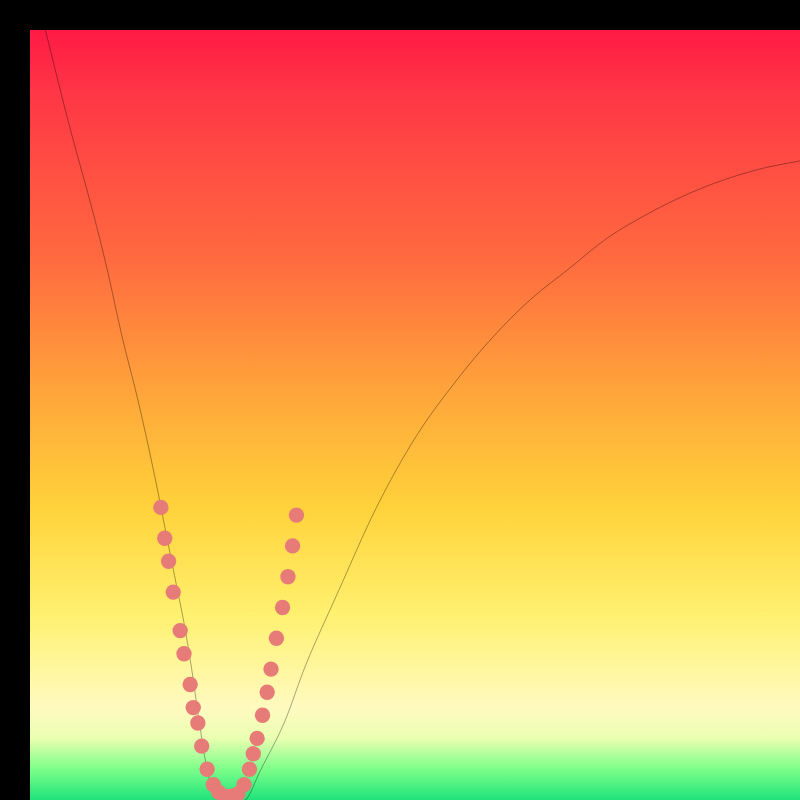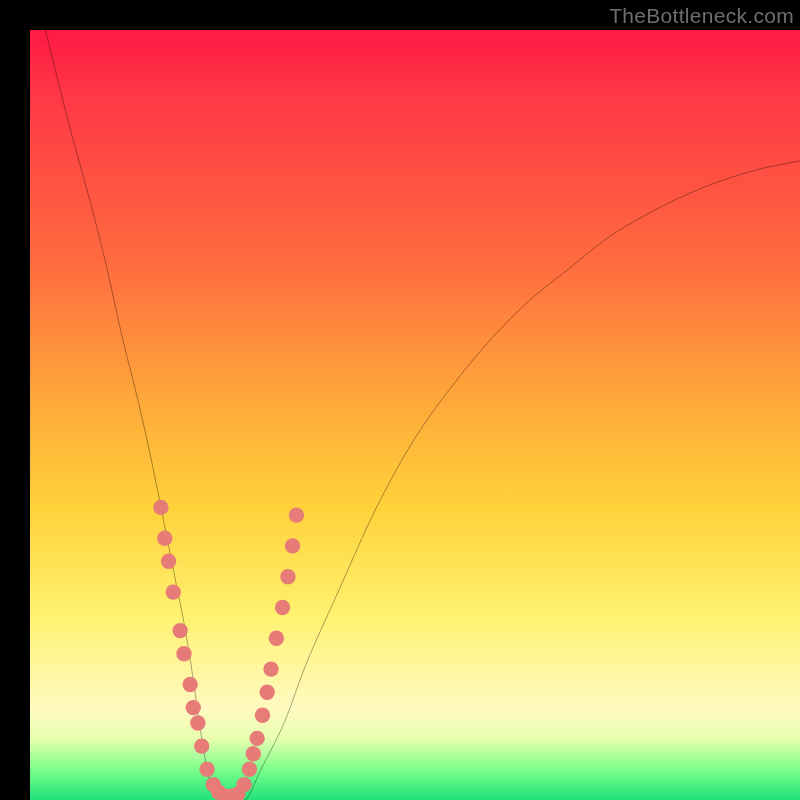--- a/index.html
+++ b/index.html
@@ -94,14 +94,13 @@
           <circle cx="31.300" cy="83.000" r="1.0" fill="#e77b78"></circle>
           <circle cx="32.000" cy="79.000" r="1.0" fill="#e77b78"></circle>
           <circle cx="32.800" cy="75.000" r="1.0" fill="#e77b78"></circle>
           <circle cx="33.500" cy="71.000" r="1.0" fill="#e77b78"></circle>
           <circle cx="34.100" cy="67.000" r="1.0" fill="#e77b78"></circle>
           <circle cx="34.600" cy="63.000" r="1.0" fill="#e77b78"></circle>
         </g>
     </svg>
   </div>
 
-  <div class="watermark">TheBottleneck.com</div>
 </div>
 
 </body></html>

